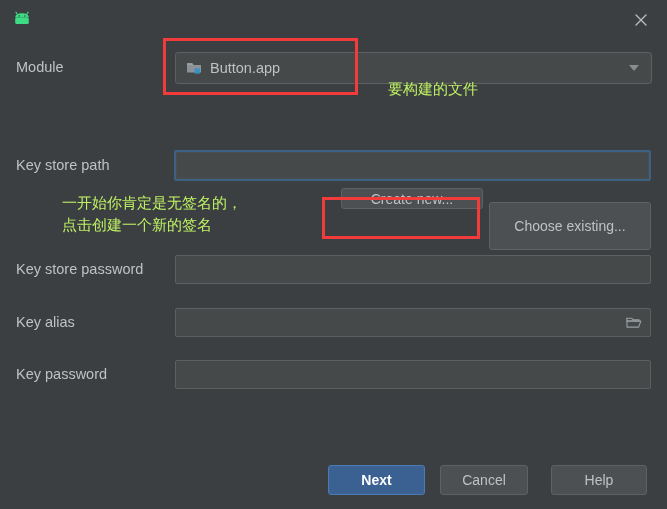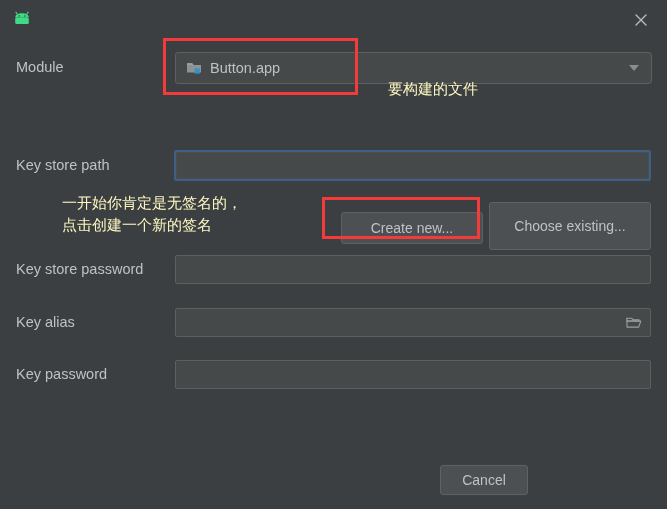--- a/index.html
+++ b/index.html
@@ -171,21 +171,21 @@
 
   
   .anno-box {
     position: absolute;
     box-sizing: border-box;
     border: 3px solid #f43b3b;
     pointer-events: none;
   }
   .anno-text {
     position: absolute;
-    color: #fef9c3;
+    color: #bef264;
     font-size: 15px;
     font-family: "DejaVu Sans", "Liberation Sans", sans-serif;
     line-height: 22px;
     white-space: pre;
     pointer-events: none;
     text-align: center;
   }
 </style>
 </head>
 <body>
@@ -219,41 +219,43 @@
         <rect x="8.6" y="8.4" width="5.2" height="5.2" fill="#3592c4"></rect>
       </svg>
     </span>
     <span class="combo-value">Button.app</span>
     <span class="combo-arrow"></span>
   </div>
 
   <div class="row-label" style="left:16px; top:157px;">Key store path</div>
   <div class="field focused" style="left:174px; top:150px; width:477px; height:31px;" title=""></div>
 
-  <div class="btn" style="left:341px; top:212px; width:142px; height:32px;">Create new...</div>
+  <div class="btn" style="left:341px; top:188px; width:142px; height:21px;">Create new...</div>
   <div class="btn" style="left:489px; top:202px; width:162px; height:48px;">Choose existing...</div>
 
   <div class="row-label" style="left:16px; top:261px;">Key store password</div>
   <div class="field" style="left:175px; top:255px; width:476px; height:29px;"></div>
 
   <div class="row-label" style="left:16px; top:314px;">Key alias</div>
   <div class="field" style="left:175px; top:308px; width:476px; height:29px;">
     <span class="folder-browse">
       <svg width="16" height="14" viewBox="0 0 16 14">
         <path d="M0.8 2.2 h5 l1.2 1.5 H13 v1.3 H0.8 Z" fill="none" stroke="#9aa0a2" stroke-width="1.1"></path>
         <path d="M1 5.1 h13.8 l-2.2 6 H1 Z" fill="none" stroke="#9aa0a2" stroke-width="1.1" stroke-linejoin="round"></path>
       </svg>
     </span>
   </div>
 
   <div class="row-label" style="left:16px; top:366px;">Key password</div>
   <div class="field" style="left:175px; top:360px; width:476px; height:29px;"></div>
 
 
+  <div class="btn primary" style="left:328px; top:465px; width:97px; height:30px;">Next</div>
   <div class="btn" style="left:440px; top:465px; width:88px; height:30px;">Cancel</div>
+  <div class="btn" style="left:551px; top:465px; width:96px; height:30px;">Help</div>
 
   <div class="anno-box" style="left:163px; top:38px; width:195px; height:57px;"></div>
   <div class="anno-text" style="left:388px; top:78px;">要构建的文件</div>
 
   <div class="anno-box" style="left:322px; top:197px; width:158px; height:42px;"></div>
   <div class="anno-text" style="left:62px; top:192px;">一开始你肯定是无签名的，</div>
   <div class="anno-text" style="left:62px; top:214px;">点击创建一个新的签名</div>
 
 </div>
 

